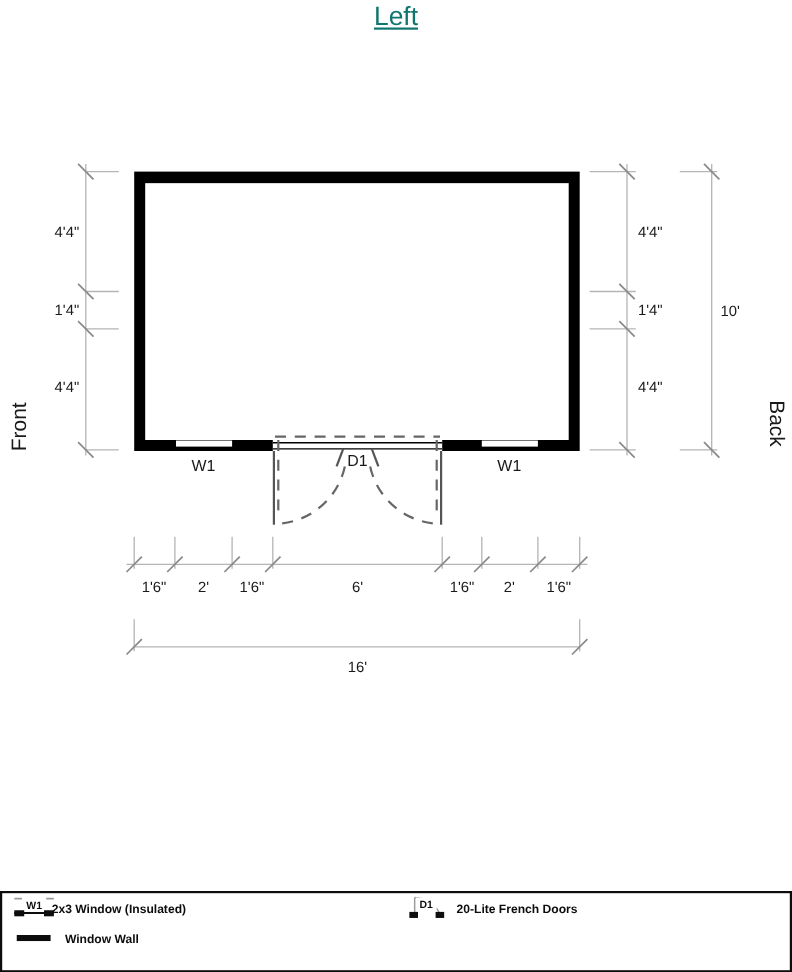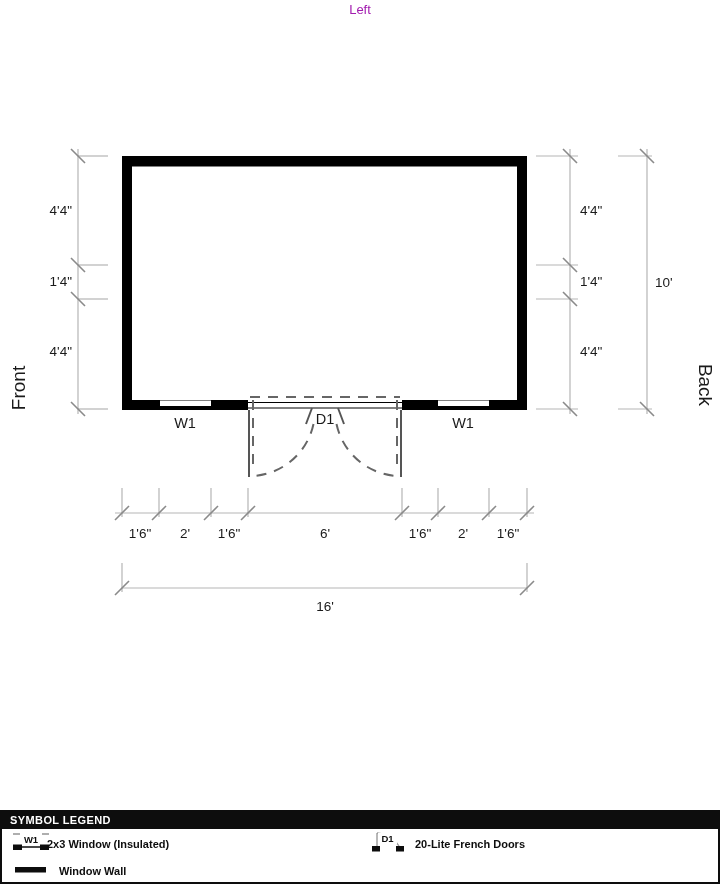--- a/index.html
+++ b/index.html
@@ -2,21 +2,21 @@
 <html><head>
 <meta charset="utf-8">
 <style>
   html,body{margin:0;padding:0;background:#fff;}
   .canvas{
     position:relative;width:720px;height:884px;background:#ffffff;
     font-family:"Liberation Sans",sans-serif;color:#1a1a1a;overflow:hidden;
   }
   .title-label{
     position:absolute;left:0;width:720px;text-align:center;
-    font-size:13px;color:#a21caf;
+    font-size:24px;color:#0f766e;text-decoration:underline;
   }
   .side-label{
     position:absolute;width:90px;height:22px;text-align:center;
     font-size:19px;color:#1a1a1a;
   }
   .side-label.front{left:-26px;top:377px;transform:rotate(-90deg);}
   .side-label.back{left:660px;top:374px;transform:rotate(90deg);}
   svg{position:absolute;left:0;top:0;}
   .dim-line{stroke:#b5b5b5;stroke-width:1.2;fill:none;}
   .dim-tick{stroke:#8a8a8a;stroke-width:1.6;fill:none;}
@@ -158,23 +158,20 @@
       <line class="dim-line" x1="122" y1="588" x2="527" y2="588"></line>
       <line class="dim-line" x1="122" y1="563" x2="122" y2="592"></line>
       <line class="dim-line" x1="527" y1="563" x2="527" y2="592"></line>
       <line class="dim-tick" x1="115" y1="595" x2="129" y2="581"></line>
       <line class="dim-tick" x1="520" y1="595" x2="534" y2="581"></line>
       <text class="dim-label" x="325" y="611" text-anchor="middle">16'</text>
     </g>
   </svg>
 
   <div class="legend">
-    <div class="legend-header">
-      <span>SYMBOL LEGEND</span>
-    </div>
     <div class="legend-body">
 
       <svg class="legend-sym sym1" width="38" height="22" viewBox="0 0 38 22">
         <line x1="1" y1="3" x2="8" y2="3" stroke="#9a9a9a" stroke-width="1.6"></line>
         <line x1="30" y1="3" x2="37" y2="3" stroke="#9a9a9a" stroke-width="1.6"></line>
         <text class="legend-sym-label" x="19" y="12" text-anchor="middle">W1</text>
         <line x1="1" y1="16" x2="37" y2="16" stroke="#0d0d0d" stroke-width="1.6"></line>
         <rect x="1" y="13.5" width="9" height="5.5" fill="#0d0d0d"></rect>
         <rect x="28" y="13.5" width="9" height="5.5" fill="#0d0d0d"></rect>
       </svg>

